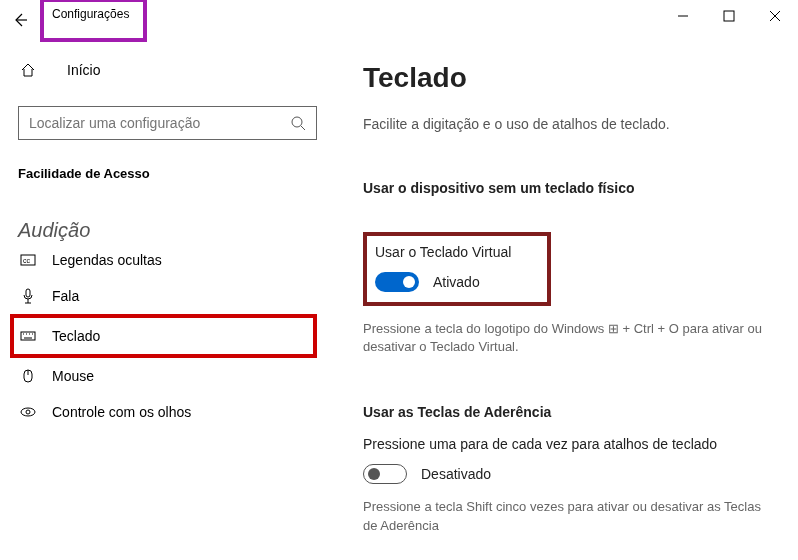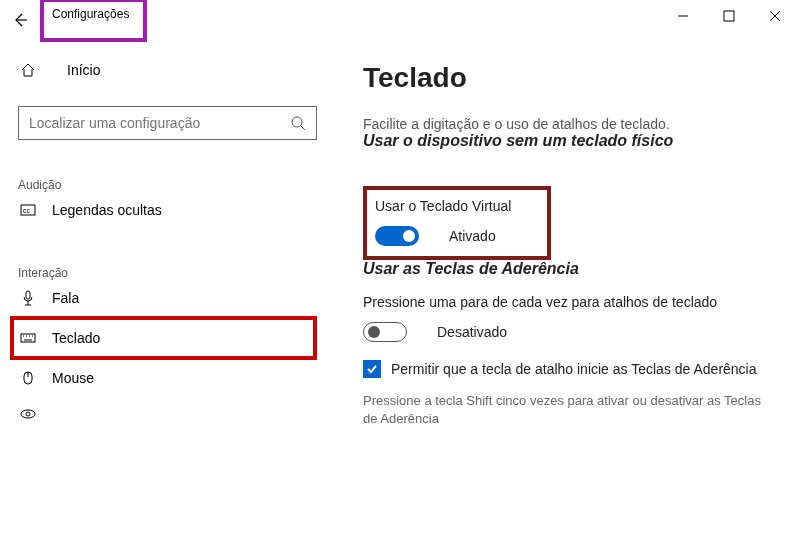--- a/index.html
+++ b/index.html
@@ -13,32 +13,32 @@
   .win-ctrl { width: 46px; height: 32px; display: flex; align-items: center; justify-content: center; font-size: 12px; cursor: pointer; }
 
   .body-wrap { display: flex; height: calc(560px - 40px); }
 
   .sidebar { width: 335px; padding: 14px 18px 0 18px; position: relative; }
   .home-row { display: flex; align-items: center; gap: 31px; padding: 8px 2px; font-size: 14px; cursor: pointer; }
   .home-row svg { width: 16px; height: 16px; }
   .search-box { margin-top: 20px; display: flex; align-items: center; border: 1px solid #666; height: 34px; padding: 0 10px; color: #555; }
   .search-box input { border: none; outline: none; flex: 1; font-size: 14px; color: #555; background: transparent; }
   .cat-header { font-size: 13px; font-weight: 600; margin-top: 26px; margin-bottom: 20px; }
-  .grp-label { font-size: 12px; color: #555; margin-top: 38px; }
+  .grp-label { font-size: 20px; color: #555; margin-top: 38px; font-style: italic; }
   .nav-item { display: flex; align-items: center; gap: 16px; padding: 10px 0 10px 2px; font-size: 14px; cursor: pointer; }
   .nav-item svg { width: 16px; height: 16px; flex: 0 0 16px; }
   .red-box { border: 4px solid #c00; margin-left: -8px; padding-left: 6px; padding-right: 60px; }
 
   .main { flex: 1; padding: 22px 28px 0 28px; color: #222; overflow: hidden; }
   .main h1 { font-size: 28px; font-weight: 600; margin-bottom: 22px; }
   .main .hint { font-size: 14px; color: #555; }
-  .main h2 { font-size: 16px; font-weight: 600; margin-bottom: 16px; font-style: italic; }
+  .main h2 { font-size: 14px; font-weight: 600; margin-top: 48px; margin-bottom: 16px; }
   .section-box { border: 4px solid #7f1d1d; display: inline-block; padding: 8px 36px 10px 8px; margin-top: 20px; }
   .sub-label { font-size: 14px; color: #222; }
-  .toggle-row { display: flex; align-items: center; gap: 30px; margin-top: 12px; }
+  .toggle-row { display: flex; align-items: center; gap: 14px; margin-top: 12px; }
   .toggle { width: 44px; height: 20px; border-radius: 10px; position: relative; }
   .toggle.on { background: #0066cc; }
   .toggle.off { background: #fff; border: 1px solid #555; }
   .knob { position: absolute; width: 12px; height: 12px; border-radius: 50%; top: 4px; }
   .toggle.on .knob { background: #fff; right: 4px; }
   .toggle.off .knob { background: #555; left: 4px; top: 3px; }
   .toggle-text { font-size: 14px; }
   .help { font-size: 13px; color: #666; margin-top: 14px; line-height: 1.4; }
   .help .winkey { font-family: "Segoe UI Symbol"; }
   .cb-row { display: flex; align-items: center; gap: 10px; margin-top: 18px; font-size: 14px; }
@@ -86,31 +86,31 @@
         </svg>
       <span>Início</span>
     </div>
     <div class="search-box">
       <input type="text" placeholder="Localizar uma configuração" style="">
       <svg width="16" height="16" viewBox="0 0 16 16">
           <circle cx="7" cy="7" r="5" stroke="#555" fill="none" stroke-width="1"></circle>
           <line x1="11" y1="11" x2="15" y2="15" stroke="#555" stroke-width="1"></line>
         </svg>
     </div>
+    <div class="cat-header">Facilidade de Acesso</div>
 
     <div class="grp-label">Audição</div>
     <div class="nav-item">
       <svg viewBox="0 0 16 16">
           <rect x="1" y="3" width="14" height="10" stroke="#000" fill="none" stroke-width="1"></rect>
           <text x="3" y="11" font-size="7">cc</text>
         </svg>
       <span>Legendas ocultas</span>
     </div>
 
-    <div class="grp-label">Interação</div>
     <div class="nav-item">
       <svg viewBox="0 0 16 16">
           <rect x="6" y="1" width="4" height="8" rx="2" stroke="#000" fill="none"></rect>
           <path d="M4 7 A4 4 0 0 0 12 7 M8 11 V15 M5 15 H11" stroke="#000" fill="none"></path>
         </svg>
       <span>Fala</span>
     </div>
     <div class="nav-item red-box">
       <svg viewBox="0 0 16 16">
           <rect x="1" y="4" width="14" height="8" stroke="#000" fill="none"></rect>
@@ -127,49 +127,45 @@
           <rect x="4" y="2" width="8" height="12" rx="4" stroke="#000" fill="none"></rect>
           <line x1="8" y1="2" x2="8" y2="7" stroke="#000"></line>
         </svg>
       <span>Mouse</span>
     </div>
     <div class="nav-item">
       <svg viewBox="0 0 16 16">
           <ellipse cx="8" cy="8" rx="7" ry="4" stroke="#000" fill="none"></ellipse>
           <circle cx="8" cy="8" r="2" stroke="#000" fill="none"></circle>
         </svg>
+      <span>Controle com os olhos</span>
     </div>
   </div>
 
   <div class="main">
     <h1>Teclado</h1>
     <div class="hint">Facilite a digitação e o uso de atalhos de teclado.</div>
 
     <h2>Usar o dispositivo sem um teclado físico</h2>
     <div class="section-box">
       <div class="sub-label">Usar o Teclado Virtual</div>
       <div class="toggle-row">
         <div class="toggle on">
             <div class="knob"></div>
           </div>
         <span class="toggle-text">Ativado</span>
       </div>
     </div>
+    <div class="help">
+      <span>Pressione a tecla do logotipo do Windows </span><span class="winkey">⊞</span><span> + Ctrl + O para ativar ou desativar o Teclado Virtual.</span>
+    </div>
 
     <h2>Usar as Teclas de Aderência</h2>
     <div class="plain-label" style="margin-top:4px">Pressione uma para de cada vez para atalhos de teclado</div>
     <div class="toggle-row">
       <div class="toggle off">
           <div class="knob"></div>
         </div>
       <span class="toggle-text">Desativado</span>
     </div>
-    <div class="cb-row">
-      <div class="cb">
-        <svg width="12" height="12" viewBox="0 0 12 12">
-            <path d="M2 6 L5 9 L10 3" stroke="#fff" stroke-width="2" fill="none"></path>
-          </svg>
-      </div>
-      <span>Permitir que a tecla de atalho inicie as Teclas de Aderência</span>
-    </div>
     <div class="help">Pressione a tecla Shift cinco vezes para ativar ou desativar as Teclas de Aderência</div>
   </div>
 </div>
 
 </body></html>

